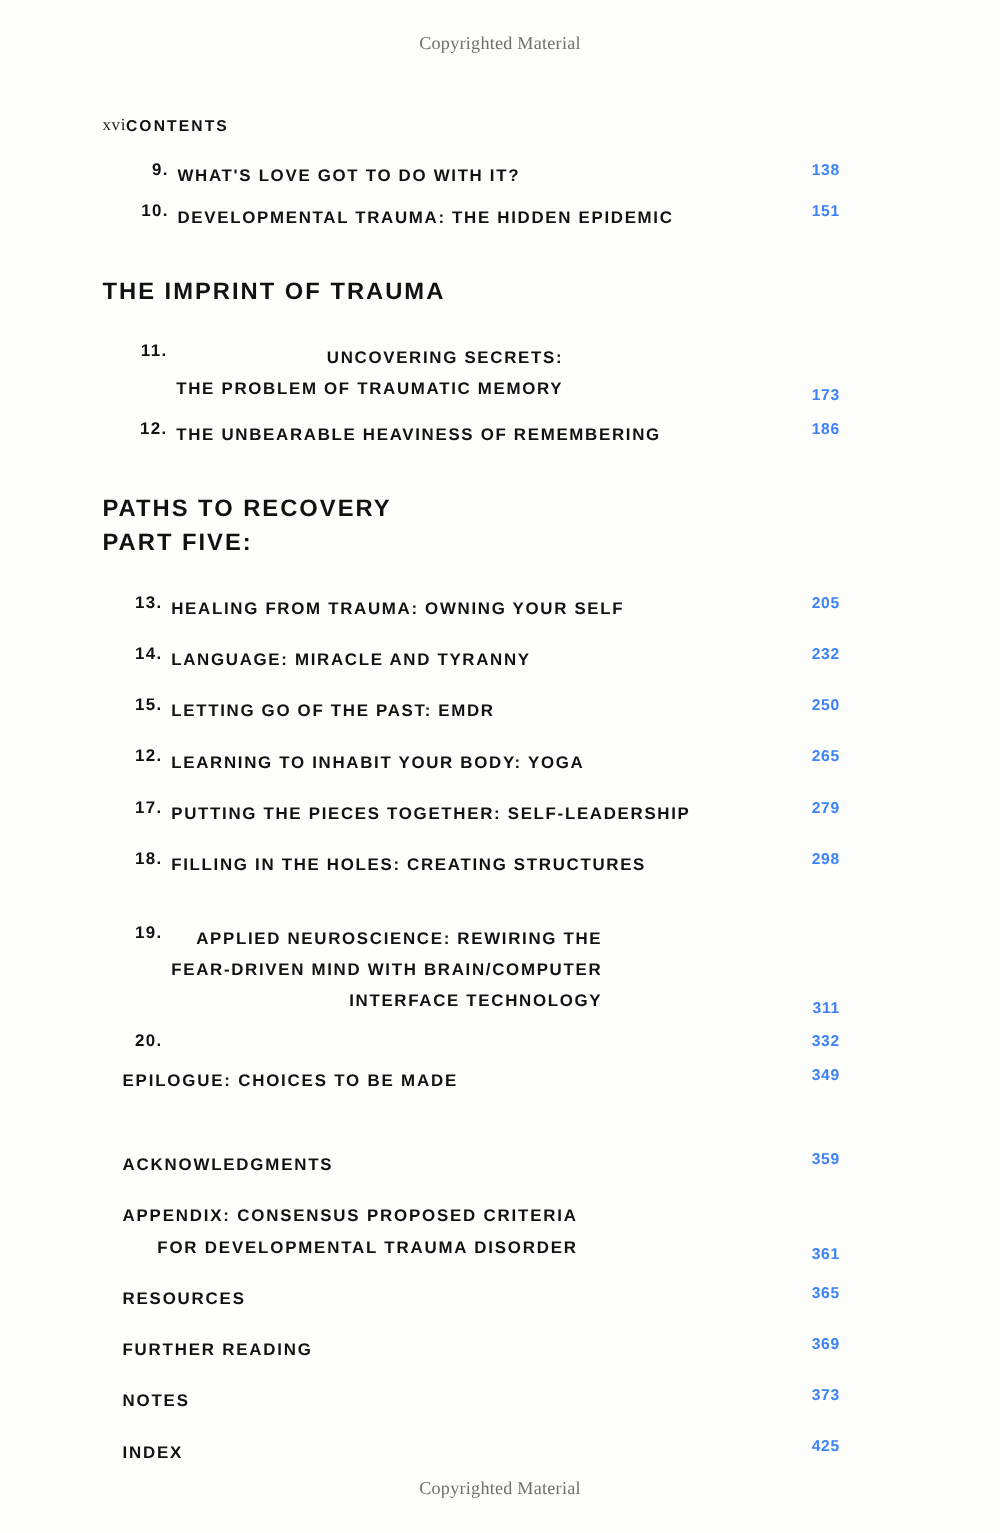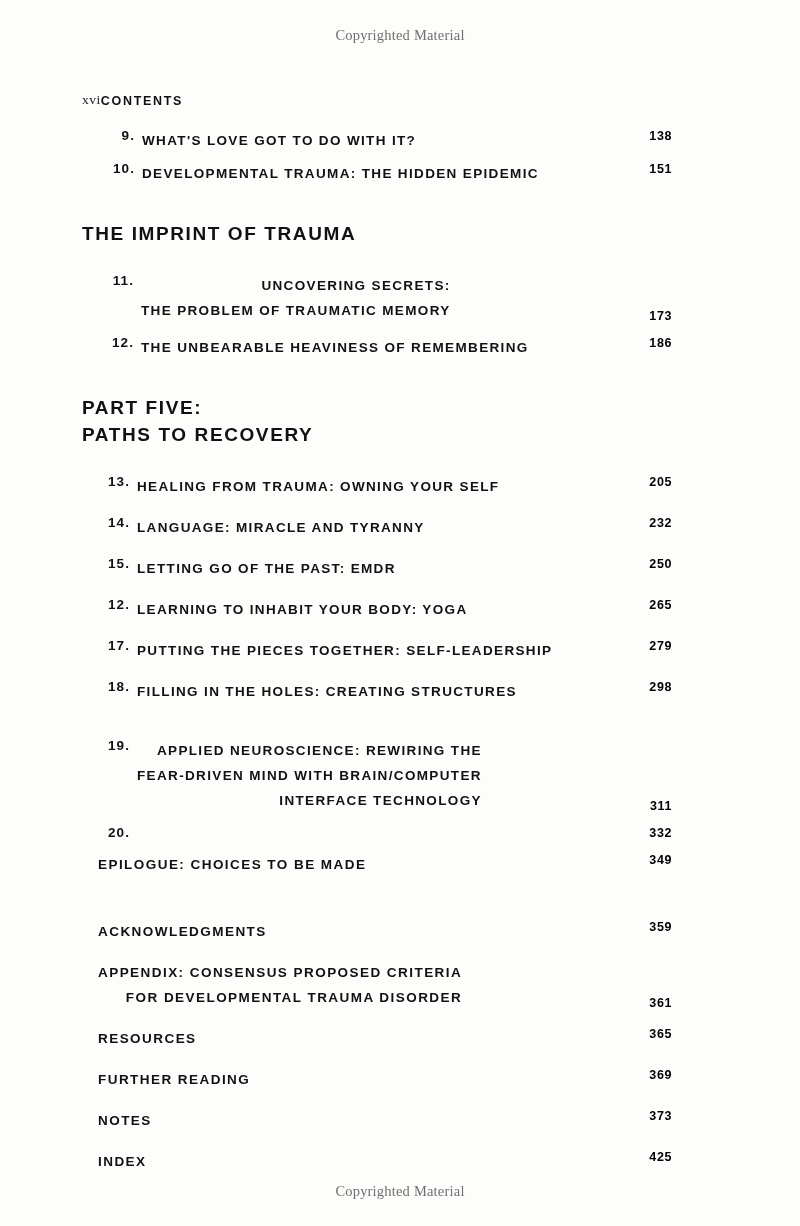--- a/index.html
+++ b/index.html
@@ -87,21 +87,21 @@
     letter-spacing: 1.35px;
     color: #111;
     line-height: 25px;
     text-align: right;
   }
   .title .line2 { display: block; }
   .page-no {
     font-size: 12.5px;
     font-weight: bold;
     letter-spacing: 0.6px;
-    color: #000000;
+    color: #3b82f6;
     flex: 0 0 auto;
     text-align: right;
     padding-top: 1px;
   }
 
   
   .chap-9 { padding-left: 27px; margin-bottom: 8px; }
   .chap-9 .num { width: 26px; }
   .chap-9 .title { margin-left: 7px; }
 
@@ -179,22 +179,22 @@
 
     <div class="entry grp-a">
       <div class="entry-text">
         <span class="num">12.</span>
         <span class="title">THE UNBEARABLE HEAVINESS OF REMEMBERING</span>
       </div>
       <span class="page-no">186</span>
     </div>
 
     <div class="part-head">
+      <div class="pline">PATHS TO RECOVERY</div>
       <div class="pline">PART FIVE:</div>
-      <div class="pline">PATHS TO RECOVERY</div>
     </div>
 
     <div class="entry grp-b mb-16">
       <div class="entry-text">
         <span class="num">13.</span>
         <span class="title">HEALING FROM TRAUMA: OWNING YOUR SELF</span>
       </div>
       <span class="page-no">205</span>
     </div>
 

